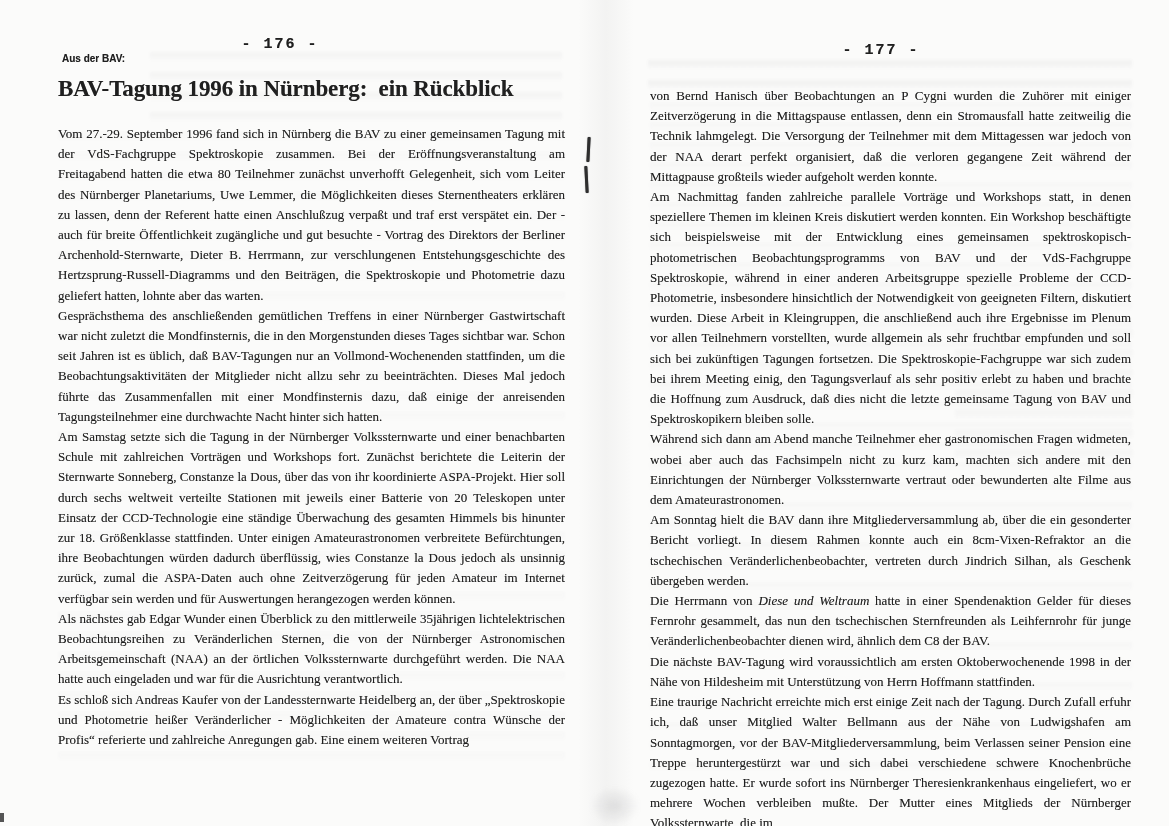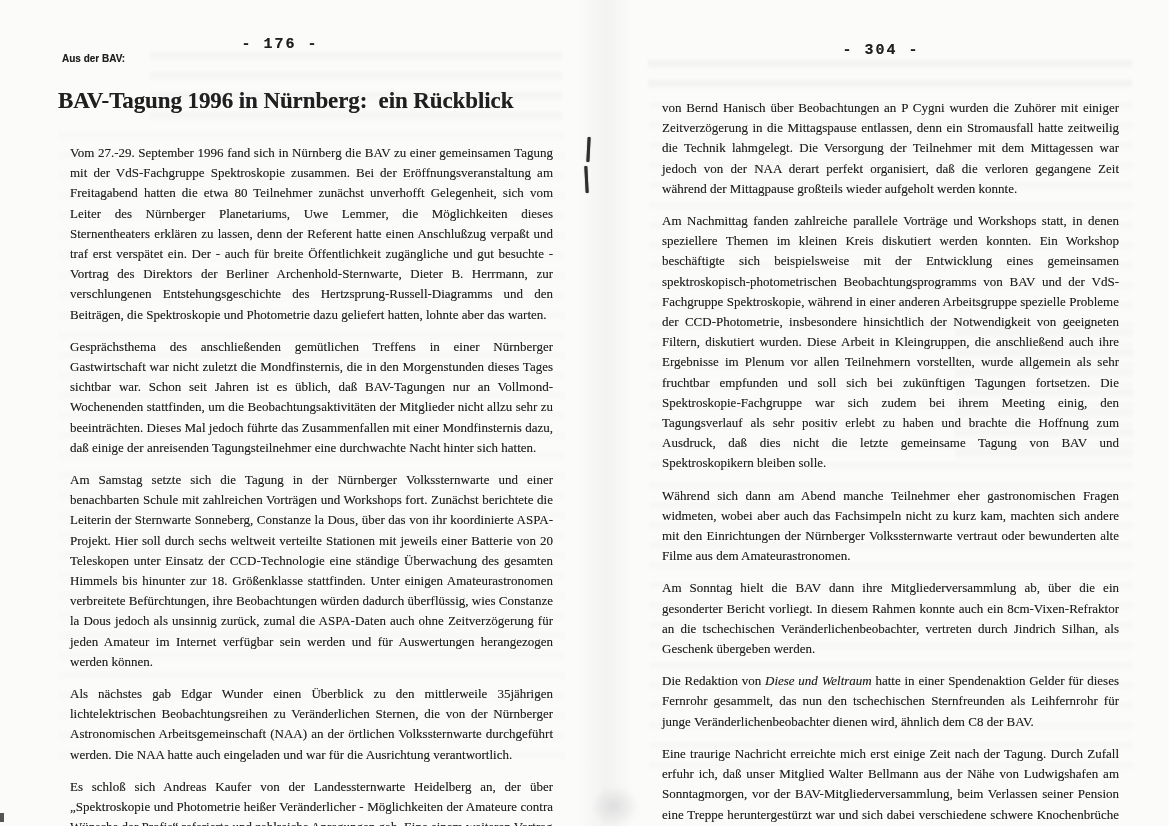--- a/index.html
+++ b/index.html
@@ -24,36 +24,36 @@
   #pn-left  { left:200px; top:36px; width:160px; }
   #pn-right { left:216px; top:42px; width:160px; }
 
   .kicker {
     position:absolute; left:62px; top:53px;
     font-family:"Liberation Sans", sans-serif;
     font-weight:bold; font-size:10px; color:var(--ink);
     text-shadow:0 0 .5px rgba(40,40,40,.5);
   }
   .title {
-    position:absolute; left:58px; top:88px; width:512px; margin:0;
+    position:absolute; left:58px; top:76px; width:512px; margin:0;
     font-family:"Liberation Serif", serif;
     font-weight:bold; font-size:23px; letter-spacing:-0.1px;
     white-space:pre-wrap; color:var(--ink);
     text-shadow:0 0 .5px rgba(40,40,40,.5);
   }
 
   .body-col {
     position:absolute;
     font-size:13px; line-height:20.2px;
     text-align:justify; color:var(--ink);
     text-shadow:0 0 .5px rgba(40,40,40,.45);
   }
-  #body-left  { left:58px; top:131px; width:507px; }
+  #body-left  { left:58px; top:124px; width:507px; }
   #body-right { left:65px; top:86px;  width:481px; }
-  .body-col p { margin:12px; }
+  .body-col p { margin:0; }
   .italic { font-style:italic; }
 
   
   .ghost {
     position:absolute; pointer-events:none;
     filter:blur(1.6px);
     background-image:repeating-linear-gradient(180deg,
       rgba(95,95,100,.09) 0px, rgba(125,125,130,.07) 6px,
       rgba(255,255,255,0) 9px, rgba(255,255,255,0) 20px);
   }
@@ -93,27 +93,28 @@
     <div class="body-col" id="body-left">
       <p>Vom 27.-29. September 1996 fand sich in Nürnberg die BAV zu einer gemeinsamen Tagung mit der VdS-Fachgruppe Spektroskopie zusammen. Bei der Eröffnungsveranstaltung am Freitagabend hatten die etwa 80 Teilnehmer zunächst unverhofft Gelegenheit, sich vom Leiter des Nürnberger Planetariums, Uwe Lemmer, die Möglichkeiten dieses Sternentheaters erklären zu lassen, denn der Referent hatte einen Anschlußzug verpaßt und traf erst verspätet ein. Der - auch für breite Öffentlichkeit zugängliche und gut besuchte - Vortrag des Direktors der Berliner Archenhold-Sternwarte, Dieter B. Herrmann, zur verschlungenen Entstehungsgeschichte des Hertzsprung-Russell-Diagramms und den Beiträgen, die Spektroskopie und Photometrie dazu geliefert hatten, lohnte aber das warten.</p>
       <p>Gesprächsthema des anschließenden gemütlichen Treffens in einer Nürnberger Gastwirtschaft war nicht zuletzt die Mondfinsternis, die in den Morgenstunden dieses Tages sichtbar war. Schon seit Jahren ist es üblich, daß BAV-Tagungen nur an Vollmond-Wochenenden stattfinden, um die Beobachtungsaktivitäten der Mitglieder nicht allzu sehr zu beeinträchten. Dieses Mal jedoch führte das Zusammenfallen mit einer Mondfinsternis dazu, daß einige der anreisenden Tagungsteilnehmer eine durchwachte Nacht hinter sich hatten.</p>
       <p>Am Samstag setzte sich die Tagung in der Nürnberger Volkssternwarte und einer benachbarten Schule mit zahlreichen Vorträgen und Workshops fort. Zunächst berichtete die Leiterin der Sternwarte Sonneberg, Constanze la Dous, über das von ihr koordinierte ASPA-Projekt. Hier soll durch sechs weltweit verteilte Stationen mit jeweils einer Batterie von 20 Teleskopen unter Einsatz der CCD-Technologie eine ständige Überwachung des gesamten Himmels bis hinunter zur 18. Größenklasse stattfinden. Unter einigen Amateurastronomen verbreitete Befürchtungen, ihre Beobachtungen würden dadurch überflüssig, wies Constanze la Dous jedoch als unsinnig zurück, zumal die ASPA-Daten auch ohne Zeitverzögerung für jeden Amateur im Internet verfügbar sein werden und für Auswertungen herangezogen werden können.</p>
       <p>Als nächstes gab Edgar Wunder einen Überblick zu den mittlerweile 35jährigen lichtelektrischen Beobachtungsreihen zu Veränderlichen Sternen, die von der Nürnberger Astronomischen Arbeitsgemeinschaft (NAA) an der örtlichen Volkssternwarte durchgeführt werden. Die NAA hatte auch eingeladen und war für die Ausrichtung verantwortlich.</p>
       <p>Es schloß sich Andreas Kaufer von der Landessternwarte Heidelberg an, der über „Spektroskopie und Photometrie heißer Veränderlicher - Möglichkeiten der Amateure contra Wünsche der Profis“ referierte und zahlreiche Anregungen gab. Eine einem weiteren Vortrag</p>
     </div>
   </div>
 
   <div class="page page-right">
-    <div class="page-num" id="pn-right">- 304 -</div>
+    <div class="page-num" id="pn-right">- 177 -</div>
     <div class="body-col" id="body-right">
       <p>von Bernd Hanisch über Beobachtungen an P Cygni wurden die Zuhörer mit einiger Zeitverzögerung in die Mittagspause entlassen, denn ein Stromausfall hatte zeitweilig die Technik lahmgelegt. Die Versorgung der Teilnehmer mit dem Mittagessen war jedoch von der NAA derart perfekt organisiert, daß die verloren gegangene Zeit während der Mittagpause großteils wieder aufgeholt werden konnte.</p>
       <p>Am Nachmittag fanden zahlreiche parallele Vorträge und Workshops statt, in denen speziellere Themen im kleinen Kreis diskutiert werden konnten. Ein Workshop beschäftigte sich beispielsweise mit der Entwicklung eines gemeinsamen spektroskopisch-photometrischen Beobachtungsprogramms von BAV und der VdS-Fachgruppe Spektroskopie, während in einer anderen Arbeitsgruppe spezielle Probleme der CCD-Photometrie, insbesondere hinsichtlich der Notwendigkeit von geeigneten Filtern, diskutiert wurden. Diese Arbeit in Kleingruppen, die anschließend auch ihre Ergebnisse im Plenum vor allen Teilnehmern vorstellten, wurde allgemein als sehr fruchtbar empfunden und soll sich bei zukünftigen Tagungen fortsetzen. Die Spektroskopie-Fachgruppe war sich zudem bei ihrem Meeting einig, den Tagungsverlauf als sehr positiv erlebt zu haben und brachte die Hoffnung zum Ausdruck, daß dies nicht die letzte gemeinsame Tagung von BAV und Spektroskopikern bleiben solle.</p>
       <p>Während sich dann am Abend manche Teilnehmer eher gastronomischen Fragen widmeten, wobei aber auch das Fachsimpeln nicht zu kurz kam, machten sich andere mit den Einrichtungen der Nürnberger Volkssternwarte vertraut oder bewunderten alte Filme aus dem Amateurastronomen.</p>
       <p>Am Sonntag hielt die BAV dann ihre Mitgliederversammlung ab, über die ein gesonderter Bericht vorliegt. In diesem Rahmen konnte auch ein 8cm-Vixen-Refraktor an die tschechischen Veränderlichenbeobachter, vertreten durch Jindrich Silhan, als Geschenk übergeben werden.</p>
-      <p><span>Die Redaktion von </span><span class="italic">Diese und Weltraum</span><span> hatte in einer Spendenaktion Gelder für dieses Fernrohr gesammelt, das nun den tschechischen Sternfreunden als Leihfernrohr für junge Veränderlichenbeobachter dienen wird, ähnlich dem C8 der BAV.</span></p>
+      <p><span>Die Herrmann von </span><span class="italic">Diese und Weltraum</span><span> hatte in einer Spendenaktion Gelder für dieses Fernrohr gesammelt, das nun den tschechischen Sternfreunden als Leihfernrohr für junge Veränderlichenbeobachter dienen wird, ähnlich dem C8 der BAV.</span></p>
+      <p>Die nächste BAV-Tagung wird voraussichtlich am ersten Oktoberwochenende 1998 in der Nähe von Hildesheim mit Unterstützung von Herrn Hoffmann stattfinden.</p>
       <p>Eine traurige Nachricht erreichte mich erst einige Zeit nach der Tagung. Durch Zufall erfuhr ich, daß unser Mitglied Walter Bellmann aus der Nähe von Ludwigshafen am Sonntagmorgen, vor der BAV-Mitgliederversammlung, beim Verlassen seiner Pension eine Treppe heruntergestürzt war und sich dabei verschiedene schwere Knochenbrüche zugezogen hatte. Er wurde sofort ins Nürnberger Theresienkrankenhaus eingeliefert, wo er mehrere Wochen verbleiben mußte. Der Mutter eines Mitglieds der Nürnberger Volkssternwarte, die im</p>
     </div>
   </div>
 
   <div class="ghost" id="ghost-left-top"></div>
   <div class="ghost" id="ghost-left-body"></div>
   <div class="ghost" id="ghost-right-top"></div>
   <div class="ghost" id="ghost-right-body"></div>
   <div class="ghost" id="ghost-right-patch"></div>
   <div class="fold"></div>

